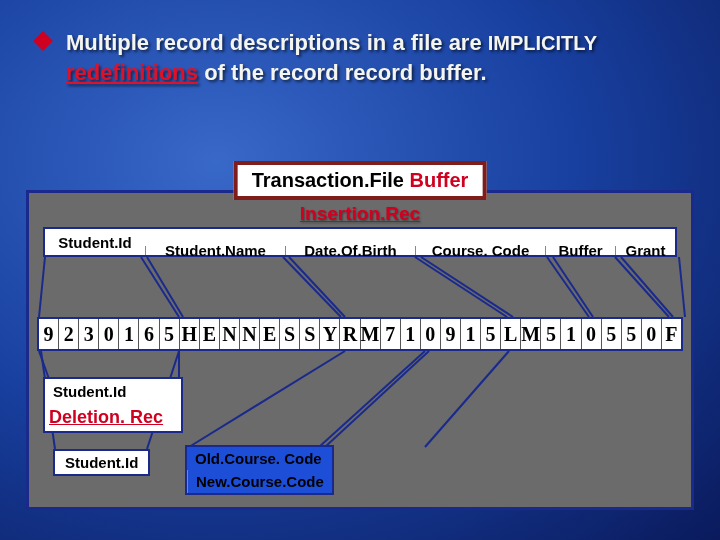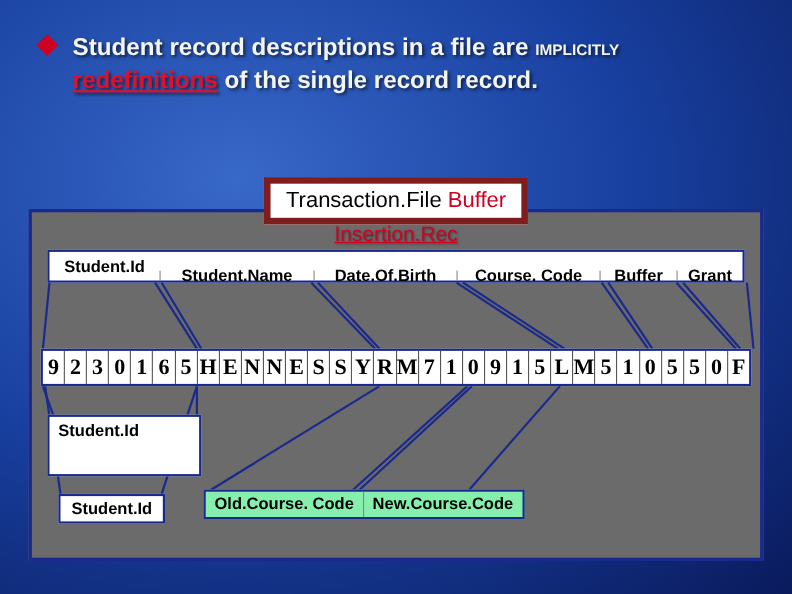--- a/index.html
+++ b/index.html
@@ -13,36 +13,36 @@
   .diamond {
     width: 14px; height: 14px; transform: rotate(45deg);
     background: #d00020; margin-top: 6px; margin-right: 16px; flex-shrink: 0;
   }
   .headline {
     color: #f5f5f0; font-size: 22px; font-weight: bold; line-height: 1.35;
     text-shadow: 2px 2px 3px rgba(0,0,0,.6);
   }
   .headline .red { color: #e01028; text-align: center; }
   .headline .under { text-decoration: underline; }
-  .headline .smallcaps { font-size: 14px; }
+  .headline .smallcaps { font-size: 20px; }
 
   .panel {
     position: absolute; left: 26px; right: 26px; top: 190px; bottom: 30px;
     background: #6b6b6b; border: 3px solid #1a2a8c;
   }
   .panel-title {
     position: absolute; left: 50%; transform: translateX(-50%); top: -32px;
-    background: #fff; border: 6px solid #7f1d1d; padding: 4px 14px;
-    font-weight: normal; font-size: 20px; color: #000; white-space: nowrap;
+    background: #fff; border: 4px solid #7f1d1d; padding: 4px 14px;
+    font-weight: bold; font-size: 20px; color: #000; white-space: nowrap;
   }
   .panel-title .buf { color: #d00020; }
 
   .ins-label {
     position: absolute; left: 50%; transform: translateX(-50%); top: 10px;
-    color: #d00020; font-weight: normal; font-size: 19px; text-decoration: underline;
+    color: #d00020; font-weight: bold; font-size: 19px; text-decoration: underline;
     text-shadow: 1px 1px 2px rgba(0,0,0,.4);
   }
 
   .col-row {
     position: absolute; left: 14px; right: 14px; top: 34px; height: 30px;
     background: #fff; border: 2px solid #1a2a8c; display: flex;
     font-weight: bold; font-size: 15px; color: #000;
   }
   .col-row > div { display:flex; align-items:center; justify-content:center; padding:0 6px; }
   .col-row .sep { border-left: 1px solid #888; margin-top: 17px; }
@@ -58,33 +58,33 @@
   .data-row > div { flex: 1 1 0; display:flex; align-items:center; justify-content:center; border-left:1px solid #555; }
   .data-row > div:first-child { border-left:none; }
 
   .small-box {
     position: absolute; background: #fff; border: 2px solid #1a2a8c;
     font-weight: bold; display:flex; align-items:center; justify-content:center;
     font-size: 15px; color:#000; padding: 3px 10px;
   }
   .del-wrap { position:absolute; left:14px; top:184px; width:140px; height:56px; border:2px solid #1a2a8c; background:#fff; }
   .upd-id { left: 24px; top: 256px; }
-  .upd-codes { position:absolute; left: 156px; top: 252px; background:#86efac; border:2px solid #1a2a8c; display:flex; }
+  .upd-codes { position:absolute; left: 156px; top: 252px; background:#1d4ed8; border:2px solid #1a2a8c; display:flex;flex-direction:column; }
   .upd-codes > div { padding: 3px 8px; font-weight:bold; font-size:15px; }
   .upd-codes > div + div { border-left:1px solid #888;text-align:right; }
   .upd-rec { position:absolute; left: 200px; top: 280px; color:#d00020; font-weight:bold; font-size:18px; text-decoration: underline; text-shadow:1px 1px 2px rgba(0,0,0,.4); }
 </style>
 </head>
 <body>
 
 <div class="bullet-row">
   <div class="diamond"></div>
   <div class="headline">
-    <span>Student record descriptions in a file are </span><span class="smallcaps">IMPLICITLY</span><br>
-    <span class="red under">redefinitions</span><span> of the single record record.</span>
+    <span>Multiple record descriptions in a file are </span><span class="smallcaps">IMPLICITLY</span><br>
+    <span class="red under">redefinitions</span><span> of the record record buffer.</span>
   </div>
 </div>
 
 <div class="panel">
   <div class="panel-title">
     <span>Transaction.File  </span><span class="buf">Buffer</span>
   </div>
 
   <div class="ins-label">Insertion.Rec</div>
 
@@ -152,20 +152,21 @@
       <div>1</div>
       <div>0</div>
       <div>5</div>
       <div>5</div>
       <div>0</div>
       <div>F</div>
     </div>
 
   <div class="del-wrap">
     <div style="position:absolute; left:8px; top:4px; font-weight:bold; font-size:15px;">Student.Id</div>
+    <div style="position:absolute; left:4px; top:28px; color:#d00020; font-weight:bold; font-size:18px; text-decoration:underline;">Deletion. Rec</div>
   </div>
 
   <div class="small-box upd-id">Student.Id</div>
   <div class="upd-codes">
     <div>Old.Course. Code</div>
     <div>New.Course.Code</div>
   </div>
 </div>
 
 </body></html>

